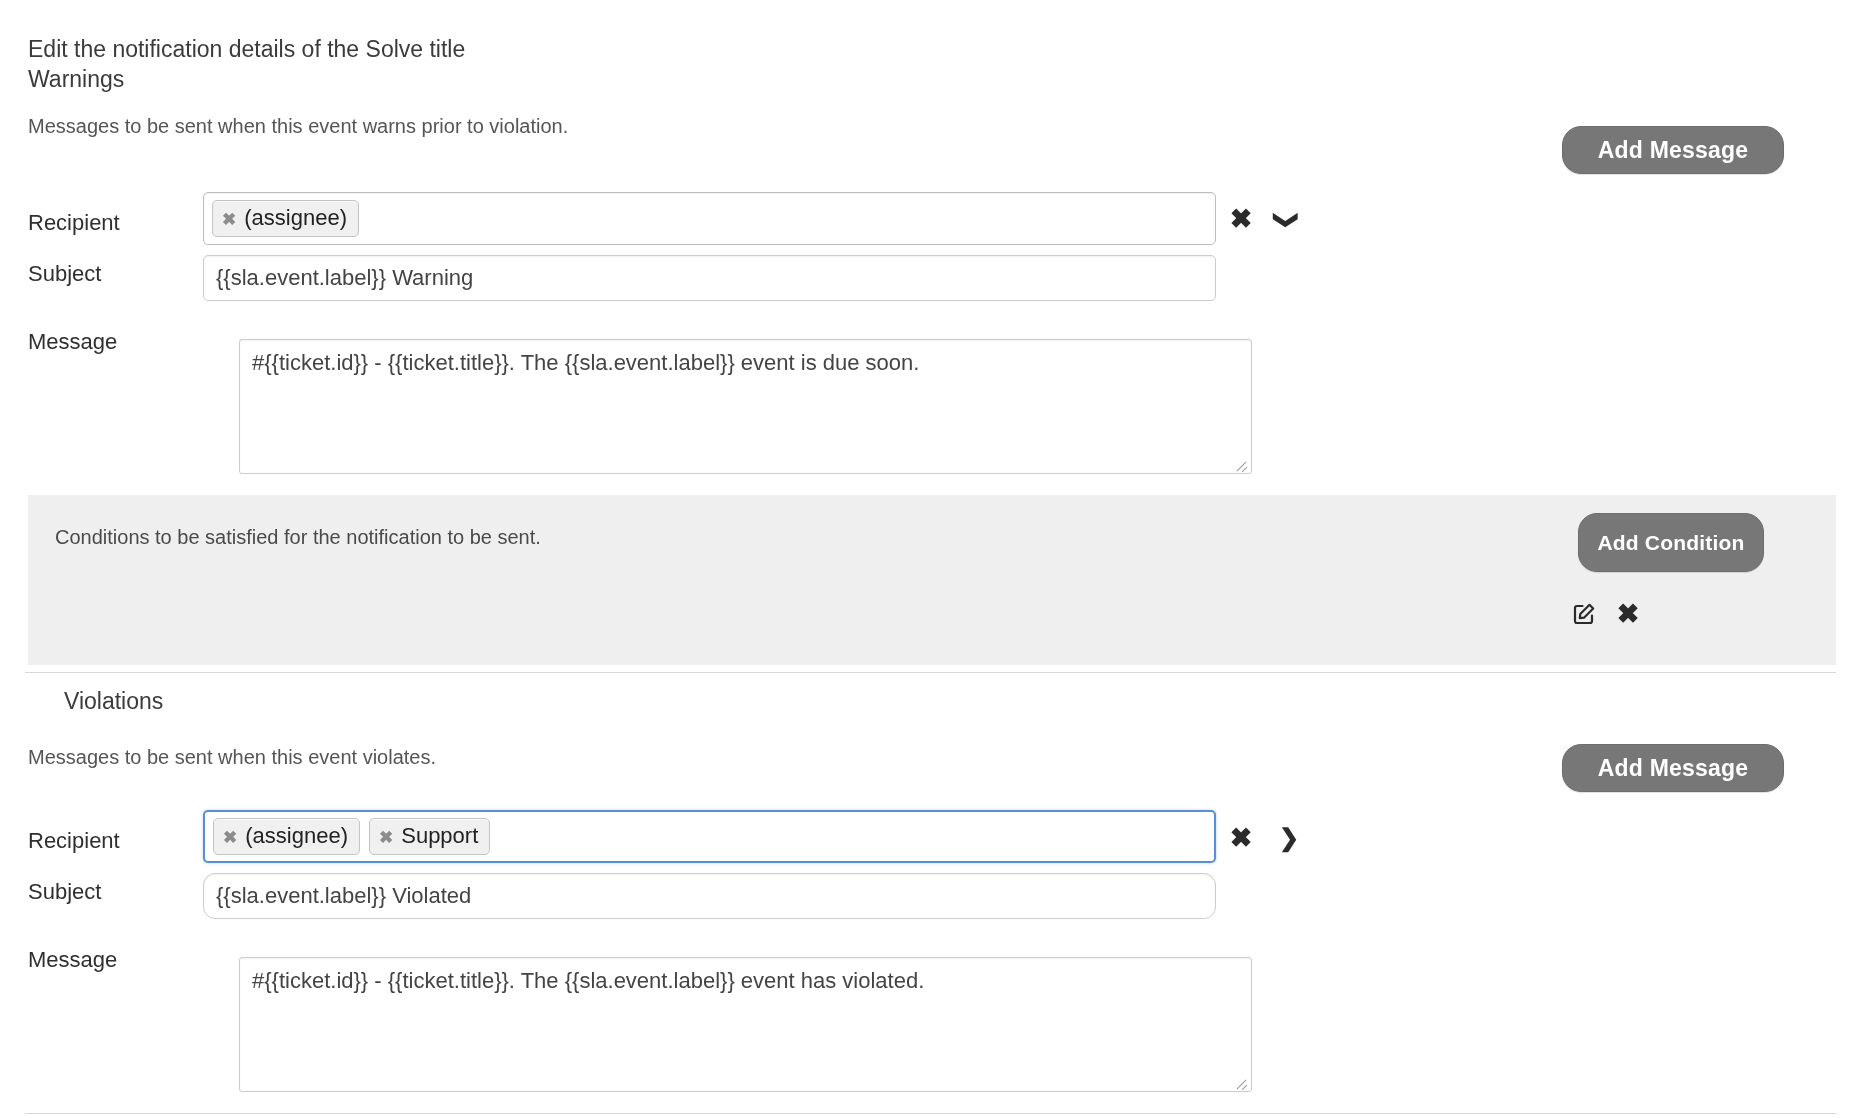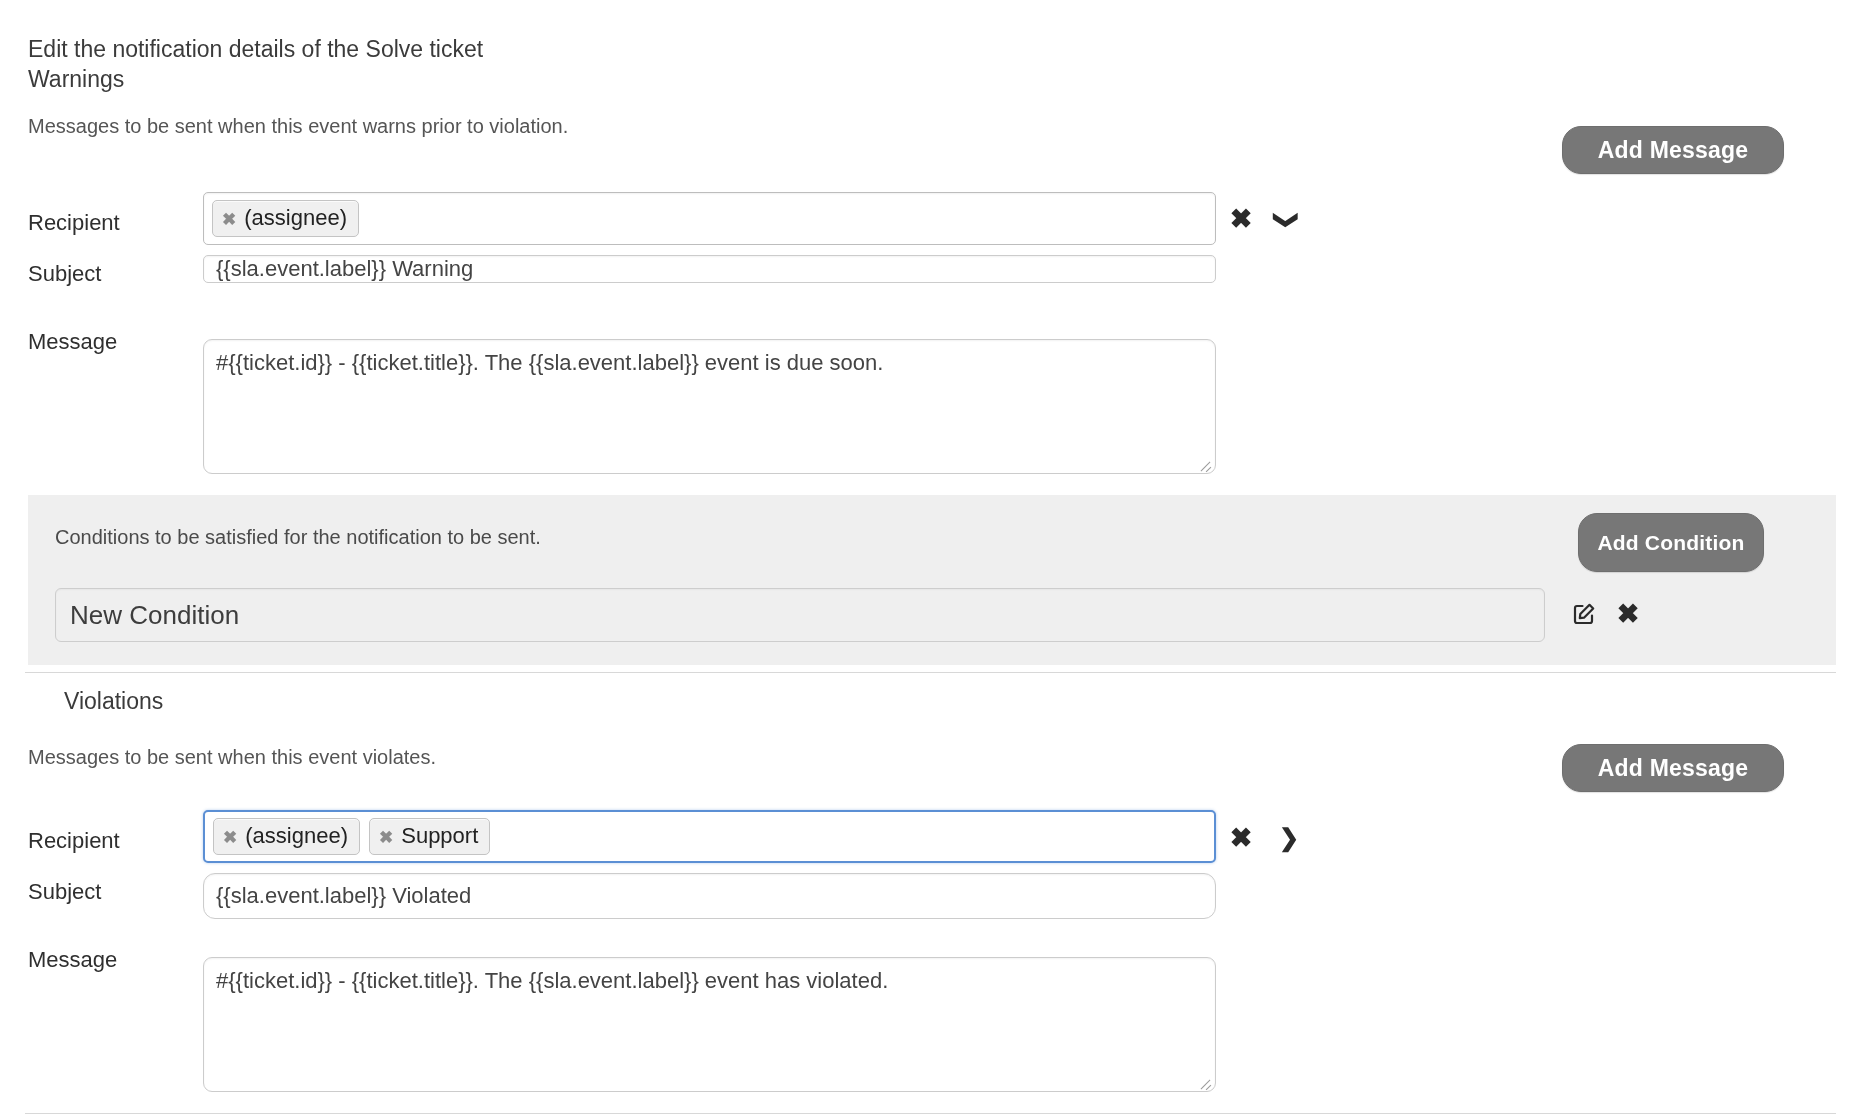--- a/index.html
+++ b/index.html
@@ -111,28 +111,29 @@
     line-height: 1;
     cursor: pointer;
     position: relative;
     top: 1px;
   }
 
   .textarea-box {
     position: absolute;
     background: #ffffff;
     border: 1px solid #cccccc;
-    border-radius: 9px;
+    border-radius: 3px;
     box-shadow: inset 0 1px 2px rgba(0,0,0,.055);
     font-size: 22px;
     color: #444444;
     padding: 10px 12px;
     font-family: "Liberation Sans", sans-serif;
     overflow: hidden;
     white-space: nowrap;
+    margin-left: 36px;
   }
   .resize-grip {
     position: absolute;
     right: 3px; bottom: 2px;
     width: 14px; height: 14px;
     pointer-events: auto;
     cursor: nwse-resize;
   }
   .resize-grip::before,
   .resize-grip::after {
@@ -186,53 +187,50 @@
     position: absolute;
     background: #d8d8d8;
     height: 1px;
   }
 </style>
 </head>
 <body>
 
 <div class="page">
 
-  <div class="intro">Edit the notification details of the Solve ticket</div>
+  <div class="intro">Edit the notification details of the Solve title</div>
 
   <div class="section-title" style="top:66px;">Warnings</div>
   <div class="section-desc" style="top:115px;text-align:right;">Messages to be sent when this event warns prior to violation.</div>
 
   <div class="btn" style="left:1562px; top:126px; width:222px; height:48px;">Add Message</div>
 
   <div class="field-label" style="left:28px; top:210px;">Recipient</div>
   <div class="tag-box" style="left:203px; top:192px; width:1013px; height:53px;">
     <span class="tag">
       <span class="tag-x">✖</span>
       <span>(assignee)</span>
     </span>
   </div>
   <div class="icon-btn icon-x" style="left:1228px; top:205px; width:26px; height:28px;">✖</div>
   <div class="icon-btn icon-chevron" style="left:1274px; top:206px; width:26px; height:28px; transform:rotate(90deg);">❯</div>
 
   <div class="field-label" style="left:28px; top:261px;">Subject</div>
-  <div class="input-box" style="left:203px; top:255px; width:1013px; height:28px;">{{sla.event.label}} Warning</div>
+  <div class="input-box" style="left:203px; top:255px; width:1013px; height:46px;">{{sla.event.label}} Warning</div>
 
   <div class="field-label" style="left:28px; top:329px;">Message</div>
   <div class="textarea-box" style="left:203px; top:339px; width:1013px; height:135px;">
     <span>#{{ticket.id}} - {{ticket.title}}.  The {{sla.event.label}} event is due soon.</span>
     <span class="resize-grip"></span>
   </div>
 
   <div class="conditions-panel" style="left:28px; top:495px; width:1808px; height:170px;"></div>
   <div class="conditions-desc" style="left:55px; top:526px;">Conditions to be satisfied for the notification to be sent.</div>
   <div class="btn" style="left:1578px; top:513px; width:186px; height:59px; font-size:21px;">Add Condition</div>
 
-  <div class="condition-row" style="left:55px; top:588px; width:1490px; height:54px;">
-    <span>New Condition</span>
-  </div>
 
   <div class="icon-btn" style="left:1570px; top:600px; width:28px; height:28px;">
     <svg width="24" height="24" viewBox="0 0 24 24" fill="none" stroke="#2b2b2b" stroke-width="2.2" stroke-linecap="round" stroke-linejoin="round" aria-hidden="true">
       <path d="M20 13.5V19a2 2 0 0 1-2 2H5a2 2 0 0 1-2-2V6a2 2 0 0 1 2-2h5.5"></path>
       <path d="M17.5 2.8l3.7 3.7L12 15.7l-4.2.5.5-4.2z"></path>
     </svg>
   </div>
   <div class="icon-btn icon-x" style="left:1615px; top:600px; width:26px; height:28px;">✖</div>
 
   <div class="divider" style="left:25px; top:672px; width:1811px;"></div>

